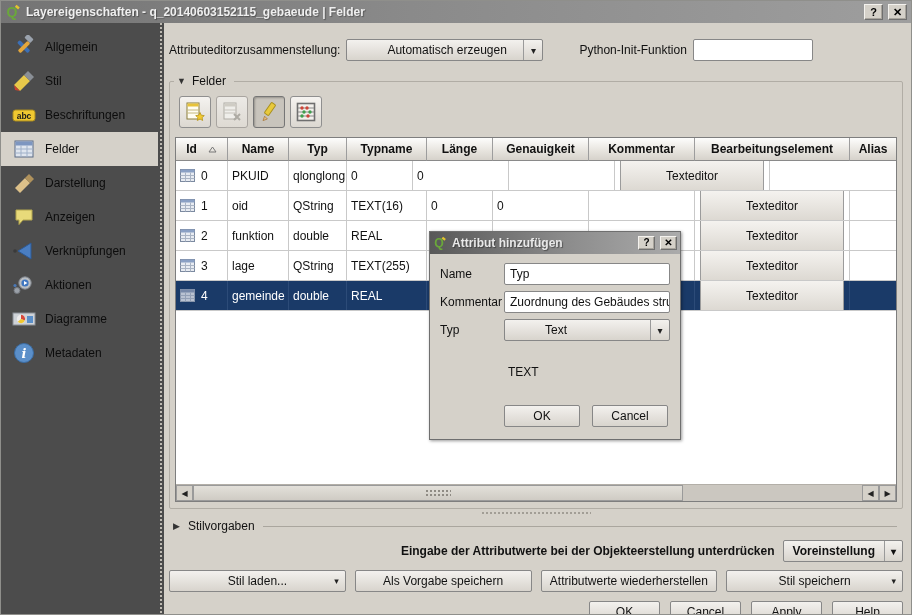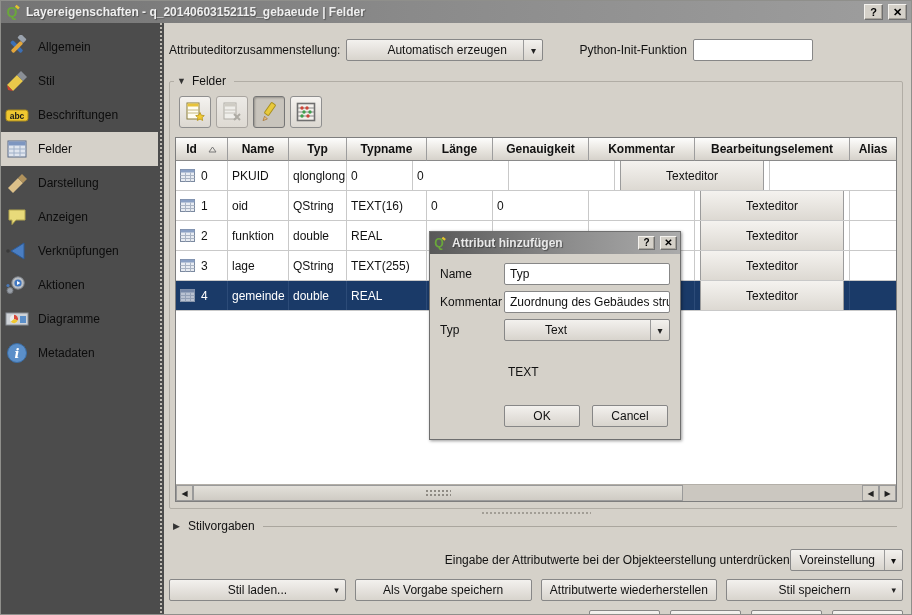--- a/index.html
+++ b/index.html
@@ -15,21 +15,21 @@
   .titlebar .title { color:#efefef; font-weight:bold; flex:1; white-space:nowrap;
                      text-shadow:1px 1px 1px rgba(0,0,0,.35); }
   .cap-btn { width:19px; height:16px; background:#d5d1c9; border:1px solid;
              border-color:#f4f2ee #6f6f6f #6f6f6f #f4f2ee; box-shadow:inset -1px -1px 0 #a8a49c;
              font-weight:bold; font-size:11px; color:#000; display:flex; align-items:center;
              justify-content:center; line-height:1; }
 
   
   .body { display:flex; height:591px; }
   .sidebar { width:157px; background:#4c4c4c; padding-top:7px; flex-shrink:0; }
-  .side-item { height:34px; display:flex; align-items:center; gap:9px; padding-left:4px;
+  .side-item { height:34px; display:flex; align-items:center; gap:9px; padding-left:11px;
                color:#0c0c0c; cursor:default; }
   .side-item.selected { background:#d5d1c9; }
   .side-item svg { flex-shrink:0; }
   .vsplit { width:6px; background:#4c4c4c;
             background-image:repeating-linear-gradient(to bottom,#bdb9b1 0 2px,#4c4c4c 2px 4px);
             background-size:2px 100%; background-repeat:no-repeat; background-position:center; }
   .content { flex:1; padding:13px 8px 0 5px; display:flex; flex-direction:column; position:relative; }
 
   
   .row-top { display:flex; align-items:center; gap:6px; margin:3px 0 9px; height:22px; }
@@ -87,21 +87,21 @@
                background-size:4px 4px; }
   .sb-track { flex:1; }
 
   
   .hsplit { height:7px; display:flex; align-items:center; justify-content:center; margin:2px 0; }
   .hsplit .bar { width:110px; height:5px;
                  background-image:radial-gradient(#a29e96 30%, transparent 32%);
                  background-size:4px 4px; }
   .relations { display:flex; align-items:center; gap:8px; height:18px; margin:1px 0 2px 4px; }
   .relations .hr { flex:1; height:1px; background:#aaa69e; margin:1px 6px 0 0; }
-  .suppress { display:flex; justify-content:flex-end; align-items:center; margin:14px 0 4px; }
+  .suppress { display:flex; justify-content:flex-end; align-items:center; gap:8px; margin:5px 0 4px;font-weight:bold; }
   .split-btn { display:flex; height:22px; border:1px solid #878787; border-radius:2px;
                background:linear-gradient(#f3f1ee,#d8d4cd); }
   .split-btn .main { padding:0 9px; display:flex; align-items:center; }
   .split-btn .arrow-box { width:18px; border-left:1px solid #9a9a9a; display:flex;
                           align-items:center; justify-content:center; font-size:10px; }
 
   .btn { height:22px; border:1px solid #878787; border-radius:2px;
          background:linear-gradient(#f3f1ee,#d8d4cd); display:flex; align-items:center;
          justify-content:center; color:#111; position:relative; }
   .style-row { display:flex; gap:9px; margin:4px 0 0; }

